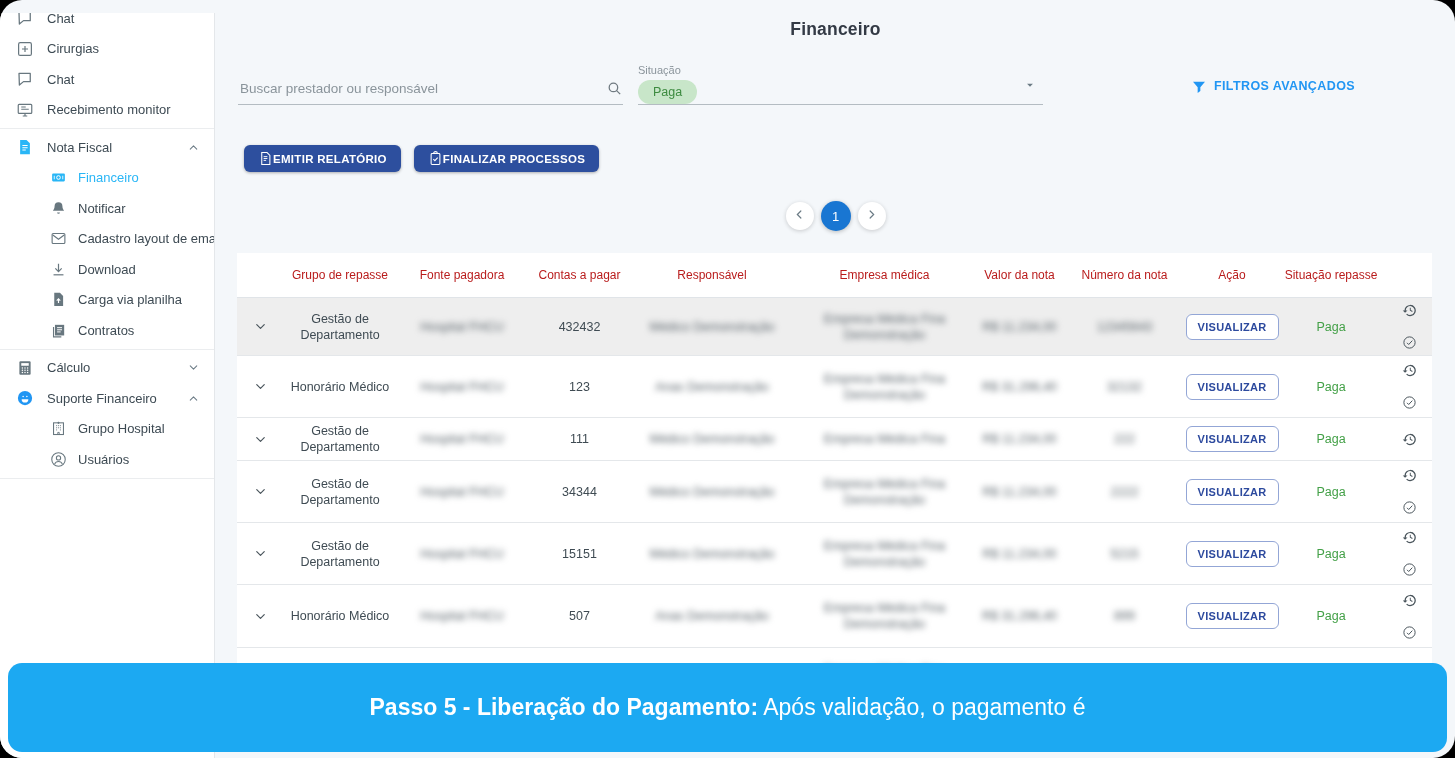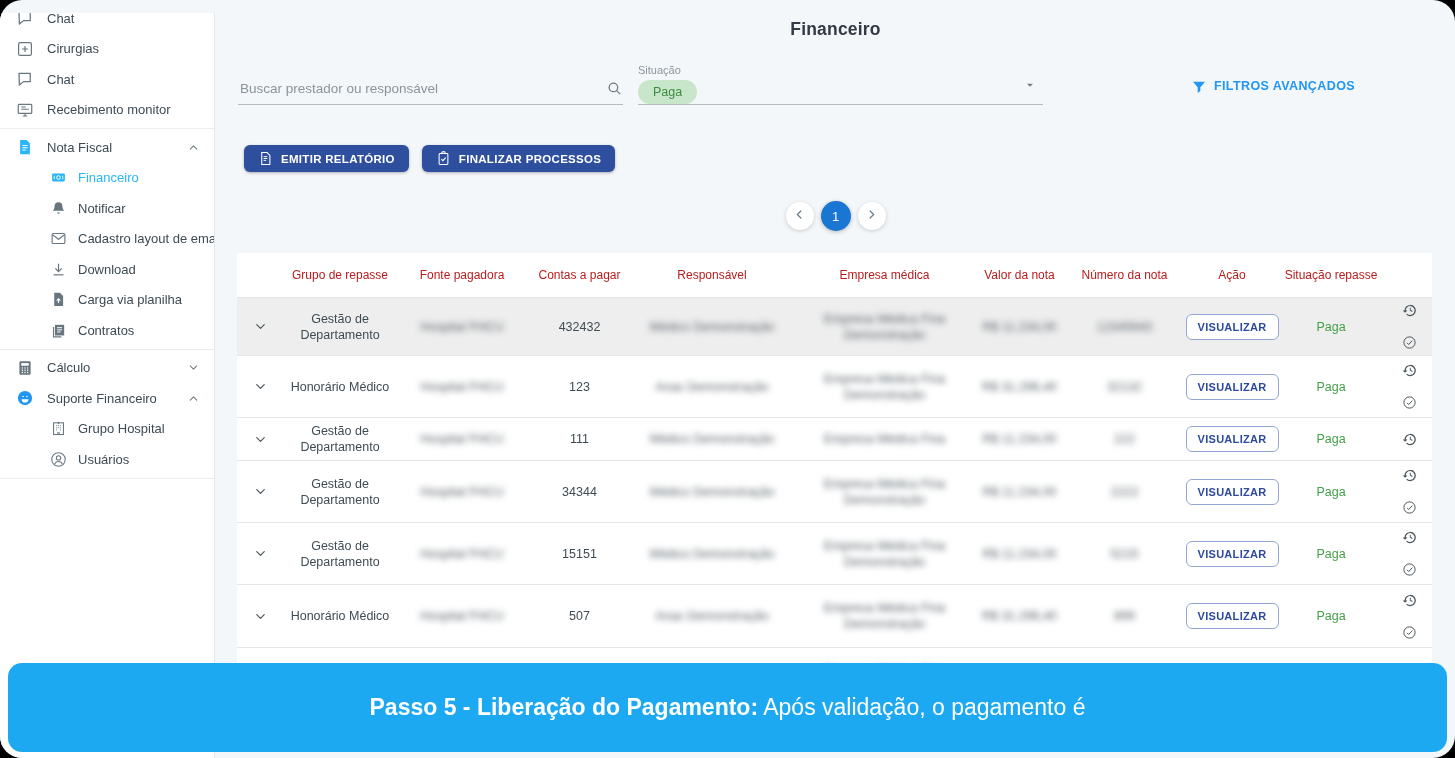--- a/index.html
+++ b/index.html
@@ -38,21 +38,21 @@
   .chip{display:inline-block;background:var(--chip-bg,#c8e6c9);color:var(--chip-text,#3d8b40);
         font-size:12.5px;padding:5px 15px;border-radius:14px;}
   .caret{position:absolute;right:6px;bottom:12px;width:14px;height:14px;color:#6b7b85;display:flex;}
   .caret svg{width:100%;height:100%;}
   .adv-filters{margin-left:auto;margin-right:100px;display:flex;gap:7px;
                color:var(--accent,#2196f3);font-weight:700;font-size:12.5px;letter-spacing:.4px;
                padding-bottom:10px;cursor:pointer;}
   .adv-filters .f-icon{width:16px;height:16px;display:flex;}
   .adv-filters svg{width:100%;height:100%;}
   .btn-row{margin:40px 0 0 28px;display:flex;gap:13px;}
-  .btn-primary{display:flex;align-items:center;gap:8px;background:var(--btn-blue,#2d4f9e);
+  .btn-primary{display:flex;align-items:center;background:var(--btn-blue,#2d4f9e);
                color:#fff;border:none;border-radius:6px;padding:6px 14px;font-size:11.5px;
                font-weight:700;letter-spacing:.3px;box-shadow:0 1px 3px rgba(0,0,0,.3);
                cursor:pointer;font-family:inherit;}
   .btn-primary .b-icon{width:15px;height:15px;display:flex;}
   .btn-primary svg{width:100%;height:100%;}
   .pagination{display:flex;justify-content:center;align-items:center;gap:7px;margin-top:29px;}
   .page-nav{width:28px;height:28px;border-radius:50%;background:#fff;border:none;
             box-shadow:0 1px 4px rgba(0,0,0,.18);color:#6b7b85;display:flex;align-items:center;
             justify-content:center;cursor:pointer;}
   .page-nav svg{width:13px;height:13px;}

